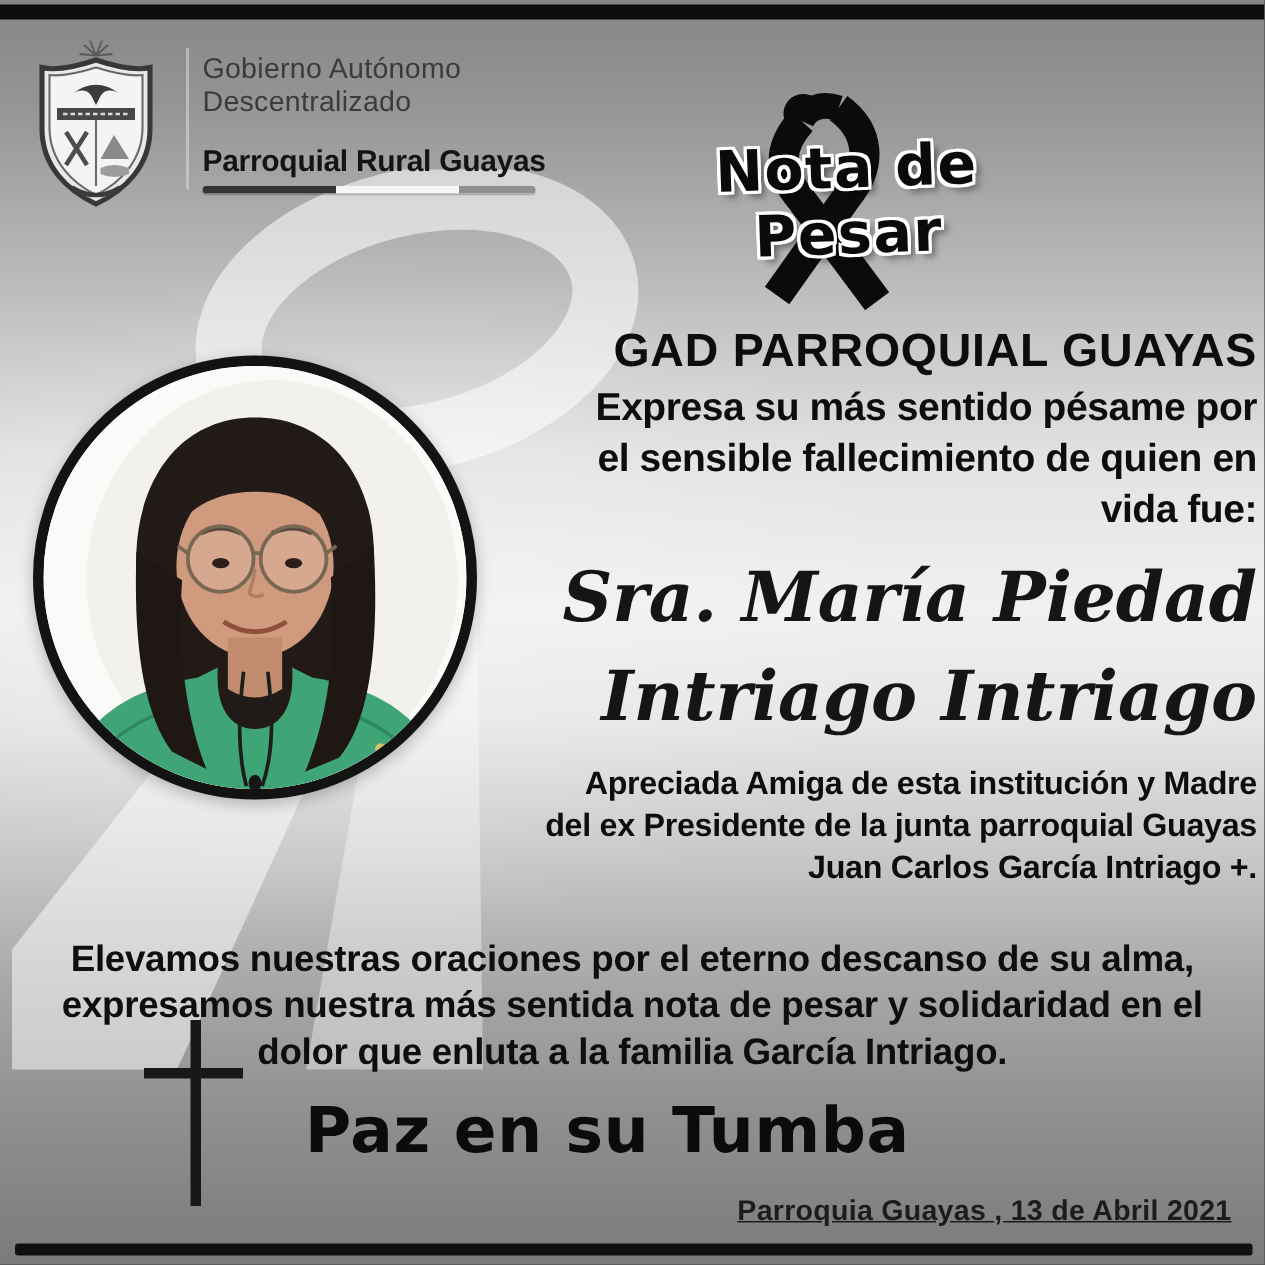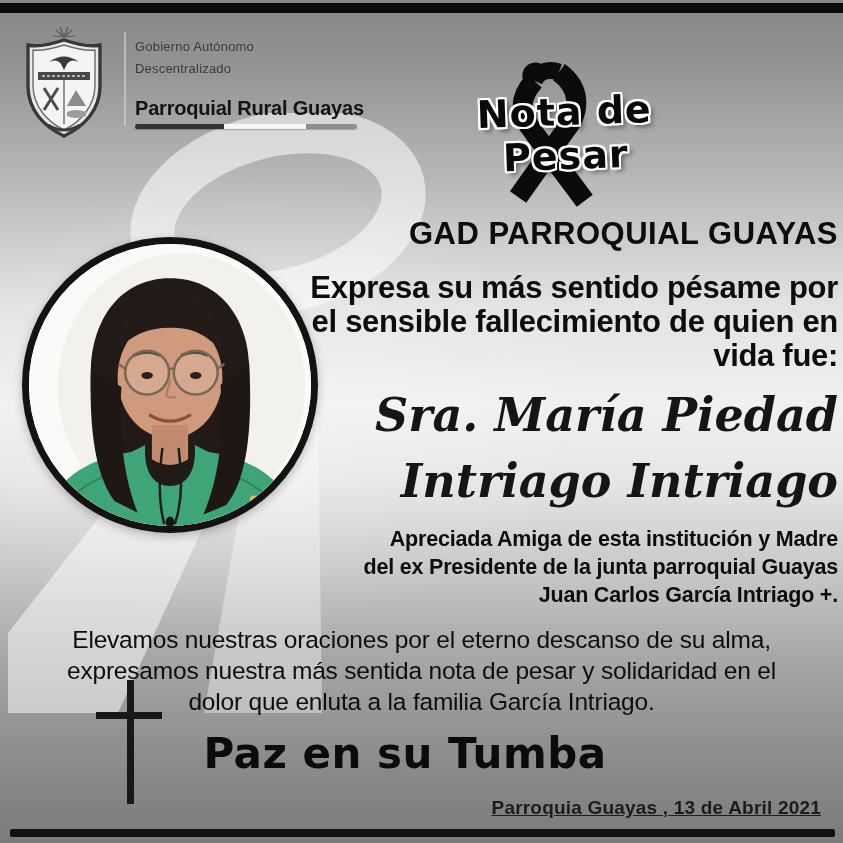--- a/index.html
+++ b/index.html
@@ -16,21 +16,21 @@
   .bar-top{position:absolute; top:3px; left:0; width:843px; height:10px; background:#0c0c0c;}
   .bar-bottom{position:absolute; top:829px; left:10px; width:825px; height:8px; background:#101010; border-radius:2px;}
 
   
   .watermark{position:absolute; left:-4px; top:113px; width:445px; height:625px; pointer-events:none;}
 
   
   .coat{position:absolute; left:18px; top:24px; width:92px; height:114px;}
   .hdr-divider{position:absolute; left:124px; top:32px; width:2px; height:94px; background:rgba(220,220,220,0.55);}
   .org-block{position:absolute; left:135px; top:36px; width:260px;}
-  .org-line{font-size:13px; color:#3b3b3b; line-height:22px; letter-spacing:0.2px;}
+  .org-line{font-size:19px; color:#3b3b3b; line-height:22px; letter-spacing:0.2px;}
   .org-strong{font-size:20px; font-weight:700; color:#141414; line-height:25px; letter-spacing:-0.2px;margin-top:16px;}
   .org-underline{display:flex; width:222px; height:5px; margin-top:3px; border-radius:3px; overflow:hidden; box-shadow:0 1px 1px rgba(0,0,0,0.25);}
   .seg-dark{width:40%; background:#343434;}
   .seg-light{width:37%; background:#f6f6f6;}
   .seg-gray{width:23%; background:#8f8f8f;}
 
   
   .ribbon-icon{position:absolute; left:492px; top:55px; width:115px; height:162px;}
   .note-title{
     position:absolute; left:413px; top:90px; width:304px; text-align:center;
@@ -44,25 +44,25 @@
   
   .photo{
     position:absolute; left:22px; top:237px; width:282px; height:282px;
     border:7px solid #131313; border-radius:50%; background:#fbfbfa; overflow:hidden;
     box-shadow:0 3px 10px rgba(0,0,0,0.25);
   }
 
   
   .col{position:absolute; left:303px; top:216px; width:535px; text-align:right; color:#0d0d0d;}
   .institution{font-size:31px; font-weight:800; letter-spacing:0.3px; line-height:36px; letter-spacing:0.5px;}
-  .intro{margin-top:19px; font-size:31px; font-weight:700; line-height:34px; letter-spacing:-0.3px;}
+  .intro{margin-top:2px; font-size:26px; font-weight:700; line-height:34px; letter-spacing:-0.3px;}
   .deceased{margin-top:9px; font-family:"DejaVu Serif", cursive, serif; font-style:italic; font-weight:700; font-size:46px; line-height:66px; color:#151515;}
   .tribute{margin-top:11px; font-size:21.5px; font-weight:700; line-height:28px; letter-spacing:-0.2px;}
 
-  .prayer{position:absolute; left:18px; top:624px; width:807px; text-align:center; font-size:24.5px; font-weight:400; line-height:31px; color:#0e0e0e; letter-spacing:-0.2px;}
+  .prayer{position:absolute; left:18px; top:624px; width:807px; text-align:center; font-size:24.5px; font-weight:700; line-height:31px; color:#0e0e0e; letter-spacing:-0.2px;}
 
   .cross-icon{position:absolute; left:92px; top:678px; width:78px; height:128px;}
 
   .farewell{
     position:absolute; left:165px; top:729px; width:480px; text-align:center;
     font-family:"DejaVu Sans", sans-serif; font-size:42px; font-weight:800; color:#0b0b0b; letter-spacing:0.5px;
   }
   .dateline{position:absolute; right:22px; top:797px; font-size:19px; font-weight:700; color:#1c1c1c; letter-spacing:0.2px;text-decoration:underline;}
 </style>
 </head>

